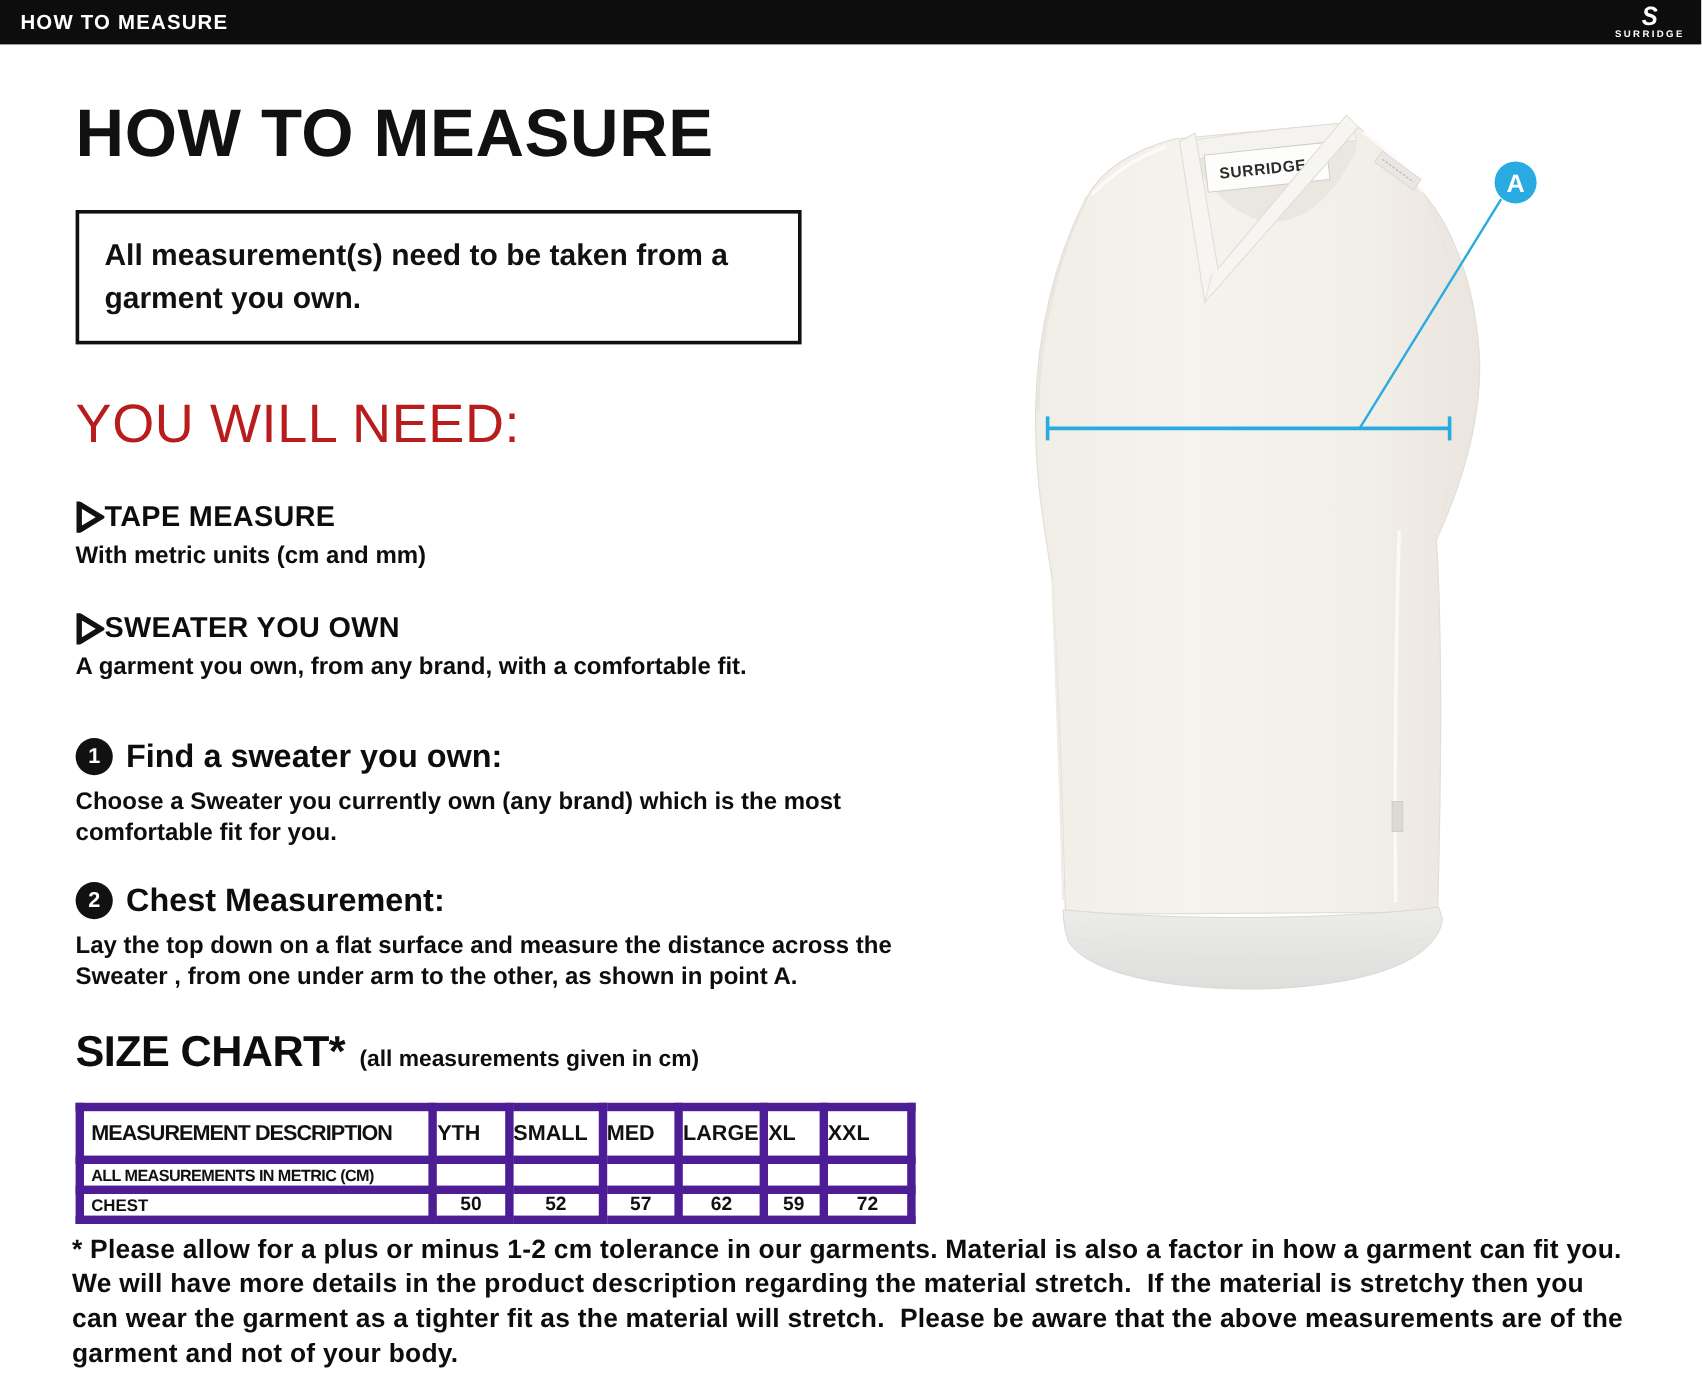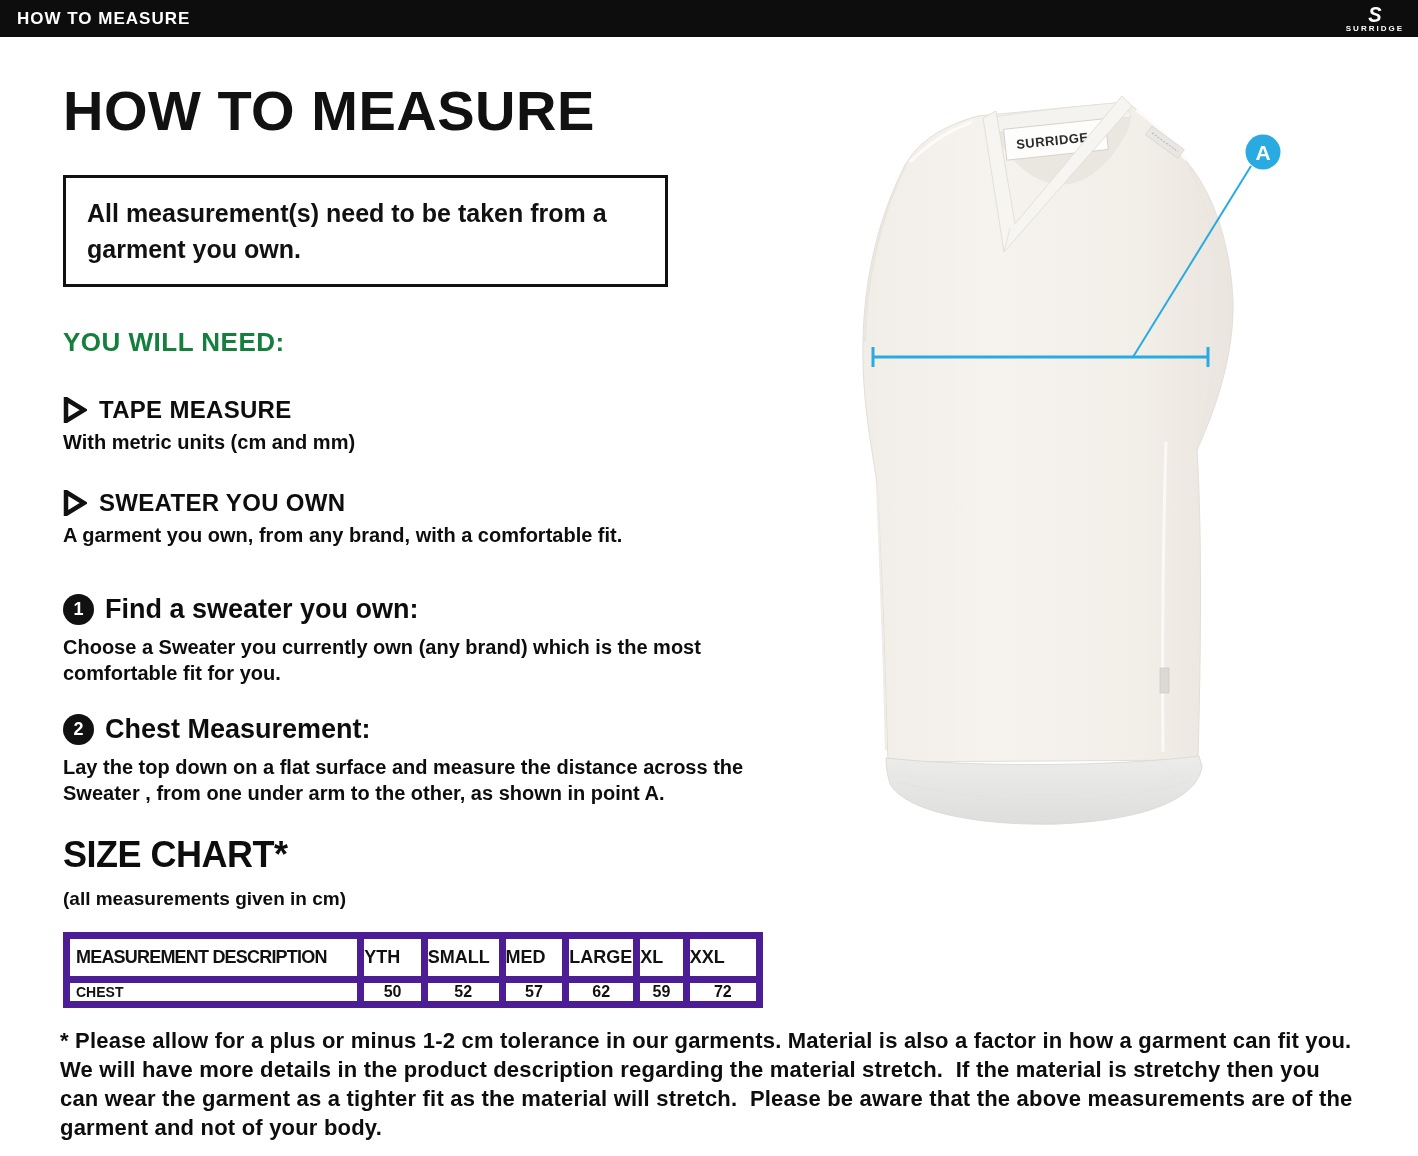--- a/index.html
+++ b/index.html
@@ -12,37 +12,37 @@
   .brand { display:flex; flex-direction:column; align-items:center; padding-right:14px; line-height:1; }
   .brand .s-mark { color:#fff; font-size:20px; font-weight:bold; font-style:italic; transform:scaleY(1.1); }
   .brand .brand-word { color:#fff; font-size:8px; font-weight:bold; letter-spacing:2px; margin-top:1px; }
 
   
   .left-col { position:absolute; left:63px; top:82px; width:700px; }
   h1.main-heading { font-size:56px; font-weight:bold; letter-spacing:0.5px; line-height:1.05; color:#111; }
   .notice-box { margin-top:34px; width:605px; border:3px solid #111; padding:17px 21px; }
   .notice-box p { font-size:25px; font-weight:bold; line-height:1.45; color:#111; }
 
-  h2.need-heading { margin-top:40px; font-size:26px; font-weight:bold; letter-spacing:0.5px; color:#15803d; }
+  h2.need-heading { margin-top:40px; font-size:45px; font-weight:normal; letter-spacing:0.5px; color:#b91c1c; }
 
   .need-item { margin-top:34px; }
   .need-item.first { margin-top:38px; }
-  .need-title-row { display:flex; align-items:center; gap:12px; }
+  .need-title-row { display:flex; align-items:center; }
   .tri-icon { width:24px; height:26px; flex:0 0 auto; }
   .need-title { font-size:24px; font-weight:bold; letter-spacing:0.3px; }
   .need-desc { margin-top:5px; font-size:20px; font-weight:bold; line-height:1.3; }
 
   .step { margin-top:46px; }
   .step.second { margin-top:28px; }
   .step-title-row { display:flex; align-items:center; gap:11px; }
   .step-badge { width:31px; height:31px; border-radius:50%; background:#111; color:#fff; display:flex; align-items:center; justify-content:center; font-size:18px; font-weight:bold; flex:0 0 auto; }
   .step-title { font-size:27px; font-weight:bold; }
   .step-desc { margin-top:9px; font-size:20px; font-weight:bold; line-height:1.3; width:690px; }
 
-  .sizechart-heading-row { margin-top:28px; display:flex; align-items:baseline; gap:12px;flex-direction:column; }
+  .sizechart-heading-row { margin-top:28px; display:flex; align-items:baseline; gap:12px; }
   .sizechart-heading { font-size:36px; font-weight:bold; letter-spacing:-0.5px; }
   .sizechart-sub { font-size:19px; font-weight:bold; }
 
   table.size-table { margin-top:22px; border-collapse:collapse; border:3px solid #111; table-layout:fixed; }
   table.size-table th, table.size-table td { border:7px solid #4c1d95; font-weight:bold; color:#111; overflow:hidden; white-space:nowrap; }
   th.col-desc, td.col-desc { text-align:left; padding-left:6px; }
   th { text-align:left; }
   td { text-align:center; }
   tr.hdr-row th { height:44px; font-size:18px; }
   tr.hdr-row th.col-desc { font-size:18px; letter-spacing:-0.8px; }
@@ -135,20 +135,29 @@
           <th class="col-desc">MEASUREMENT DESCRIPTION</th>
           <th>YTH</th>
           <th>SMALL</th>
           <th>MED</th>
           <th>LARGE</th>
           <th>XL</th>
           <th>XXL</th>
         </tr>
       </thead>
       <tbody>
+        <tr class="metric-row">
+          <td class="col-desc">ALL MEASUREMENTS IN METRIC (CM)</td>
+          <td></td>
+          <td></td>
+          <td></td>
+          <td></td>
+          <td></td>
+          <td></td>
+        </tr>
         <tr class="chest-row">
           <td class="col-desc">CHEST</td>
           <td>50</td>
           <td>52</td>
           <td>57</td>
           <td>62</td>
           <td>59</td>
           <td>72</td>
         </tr>
       </tbody>

